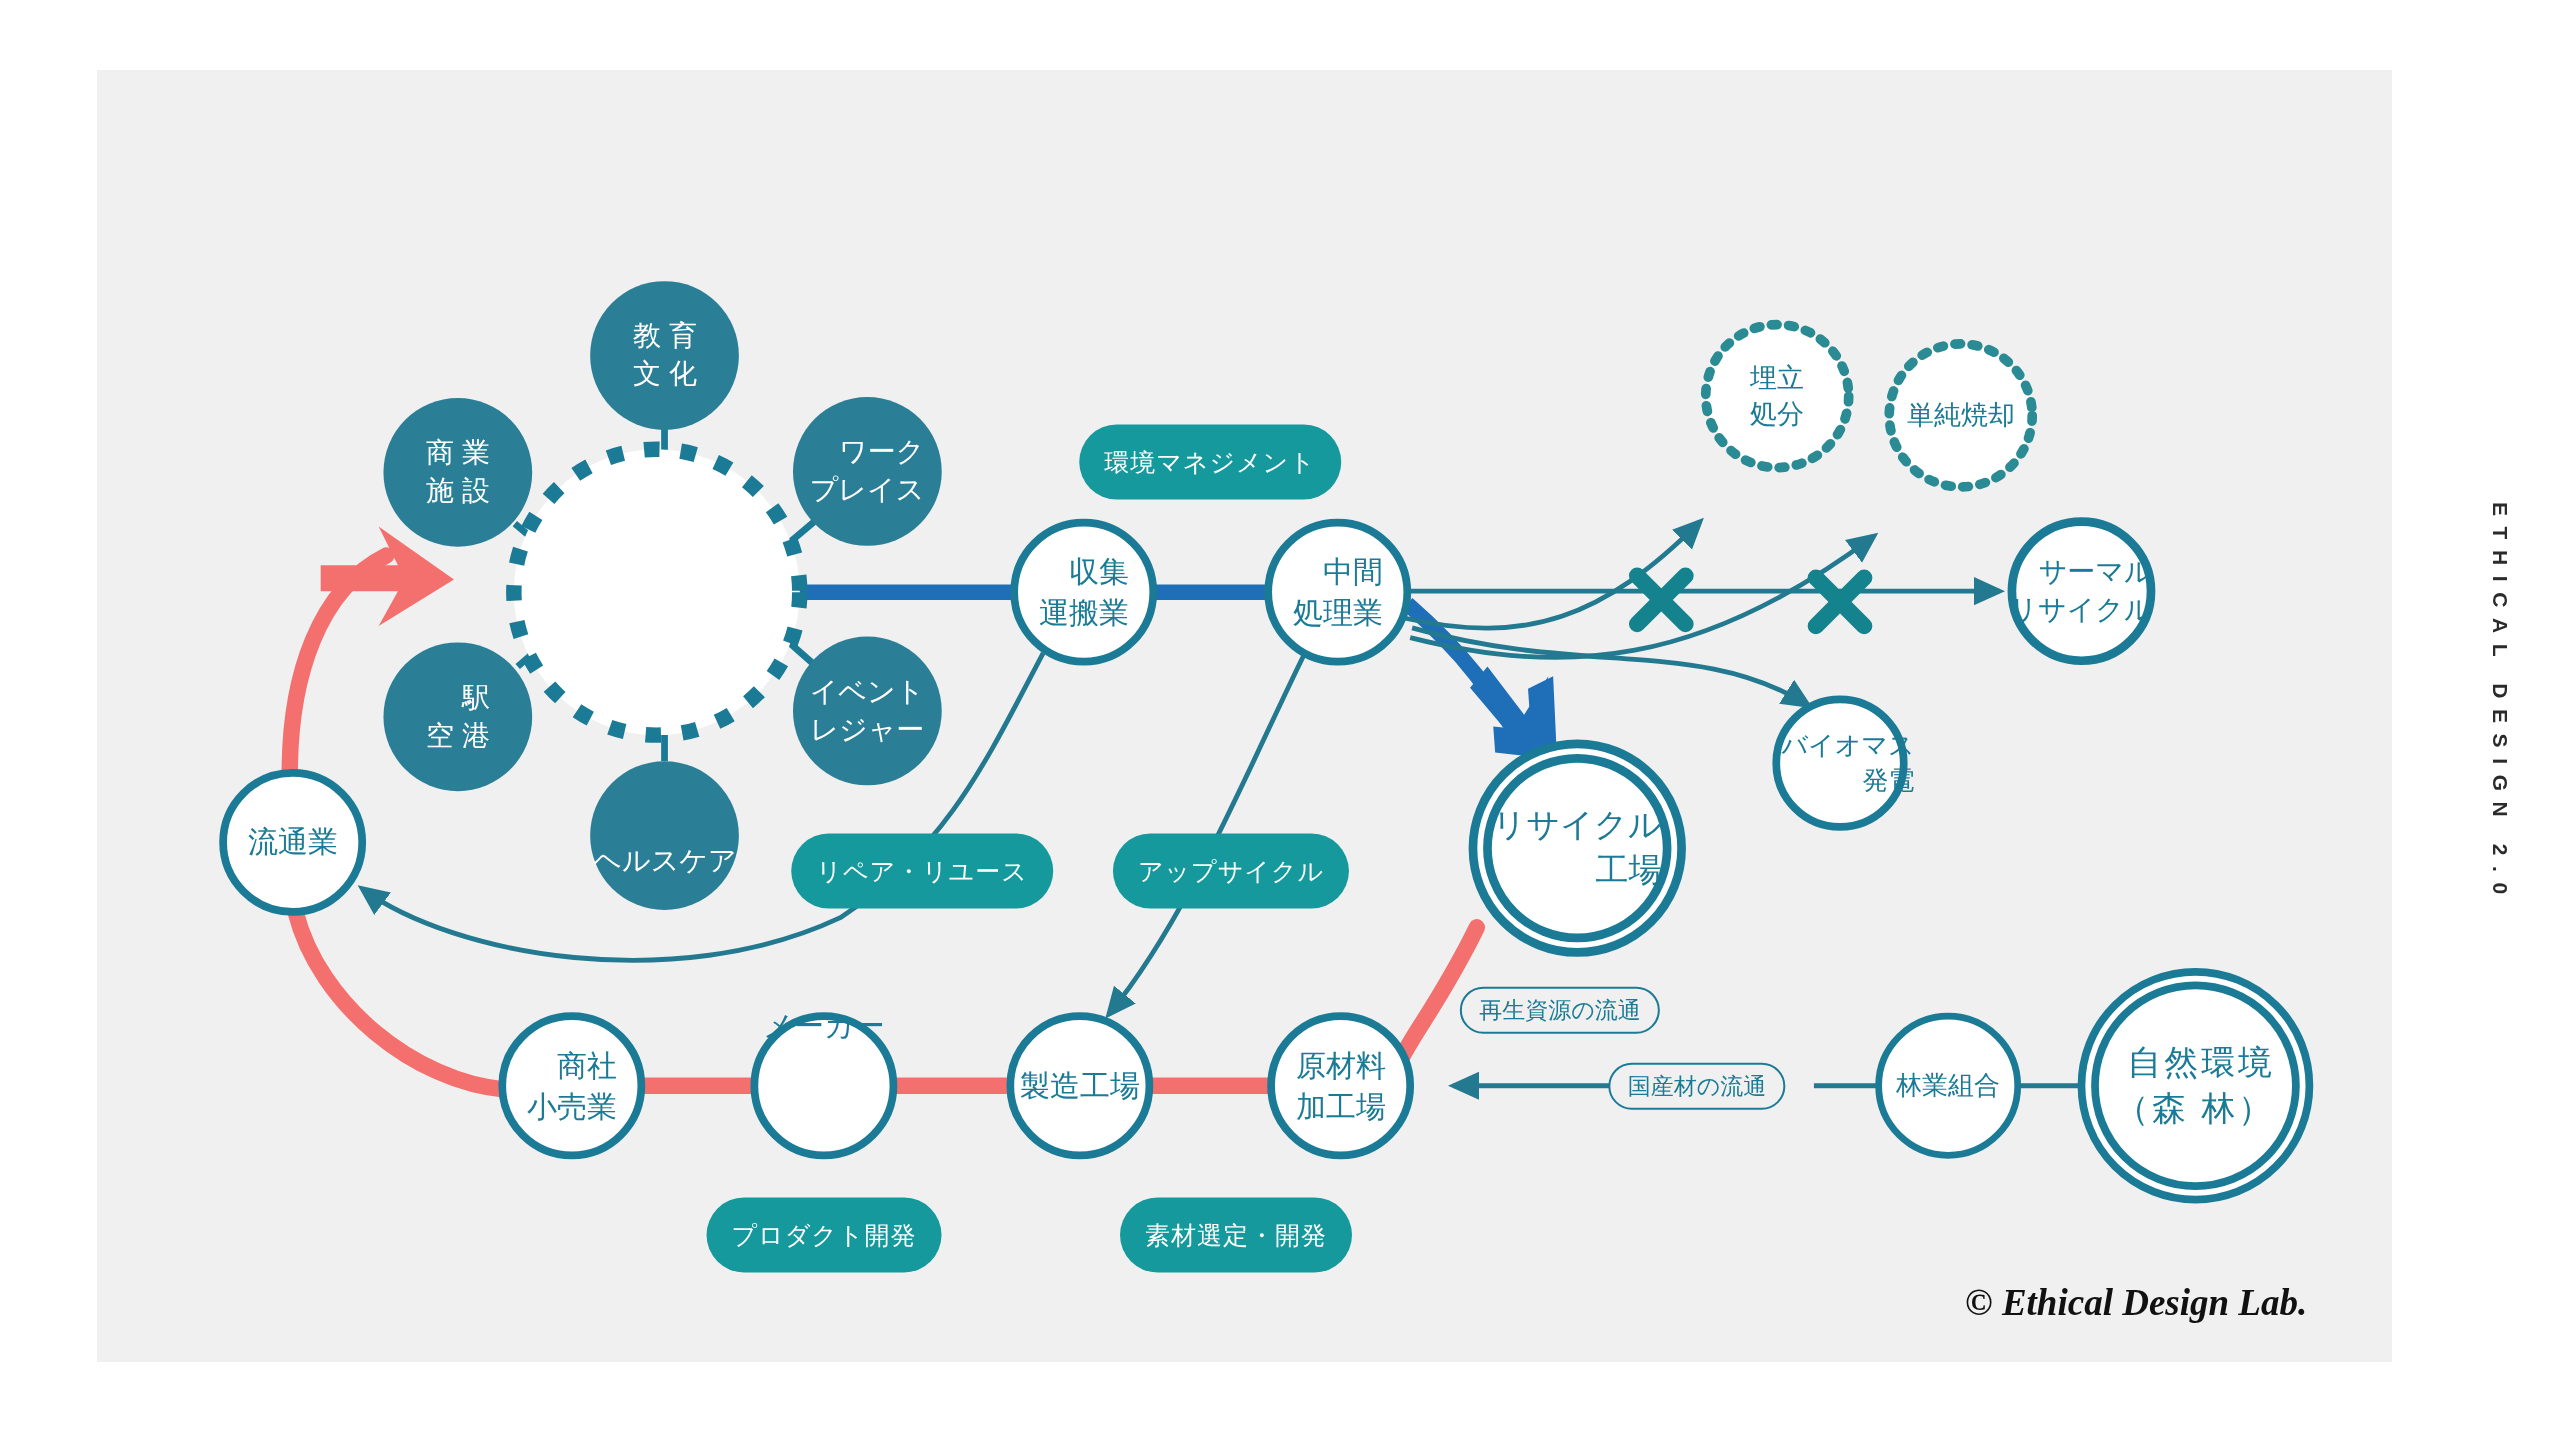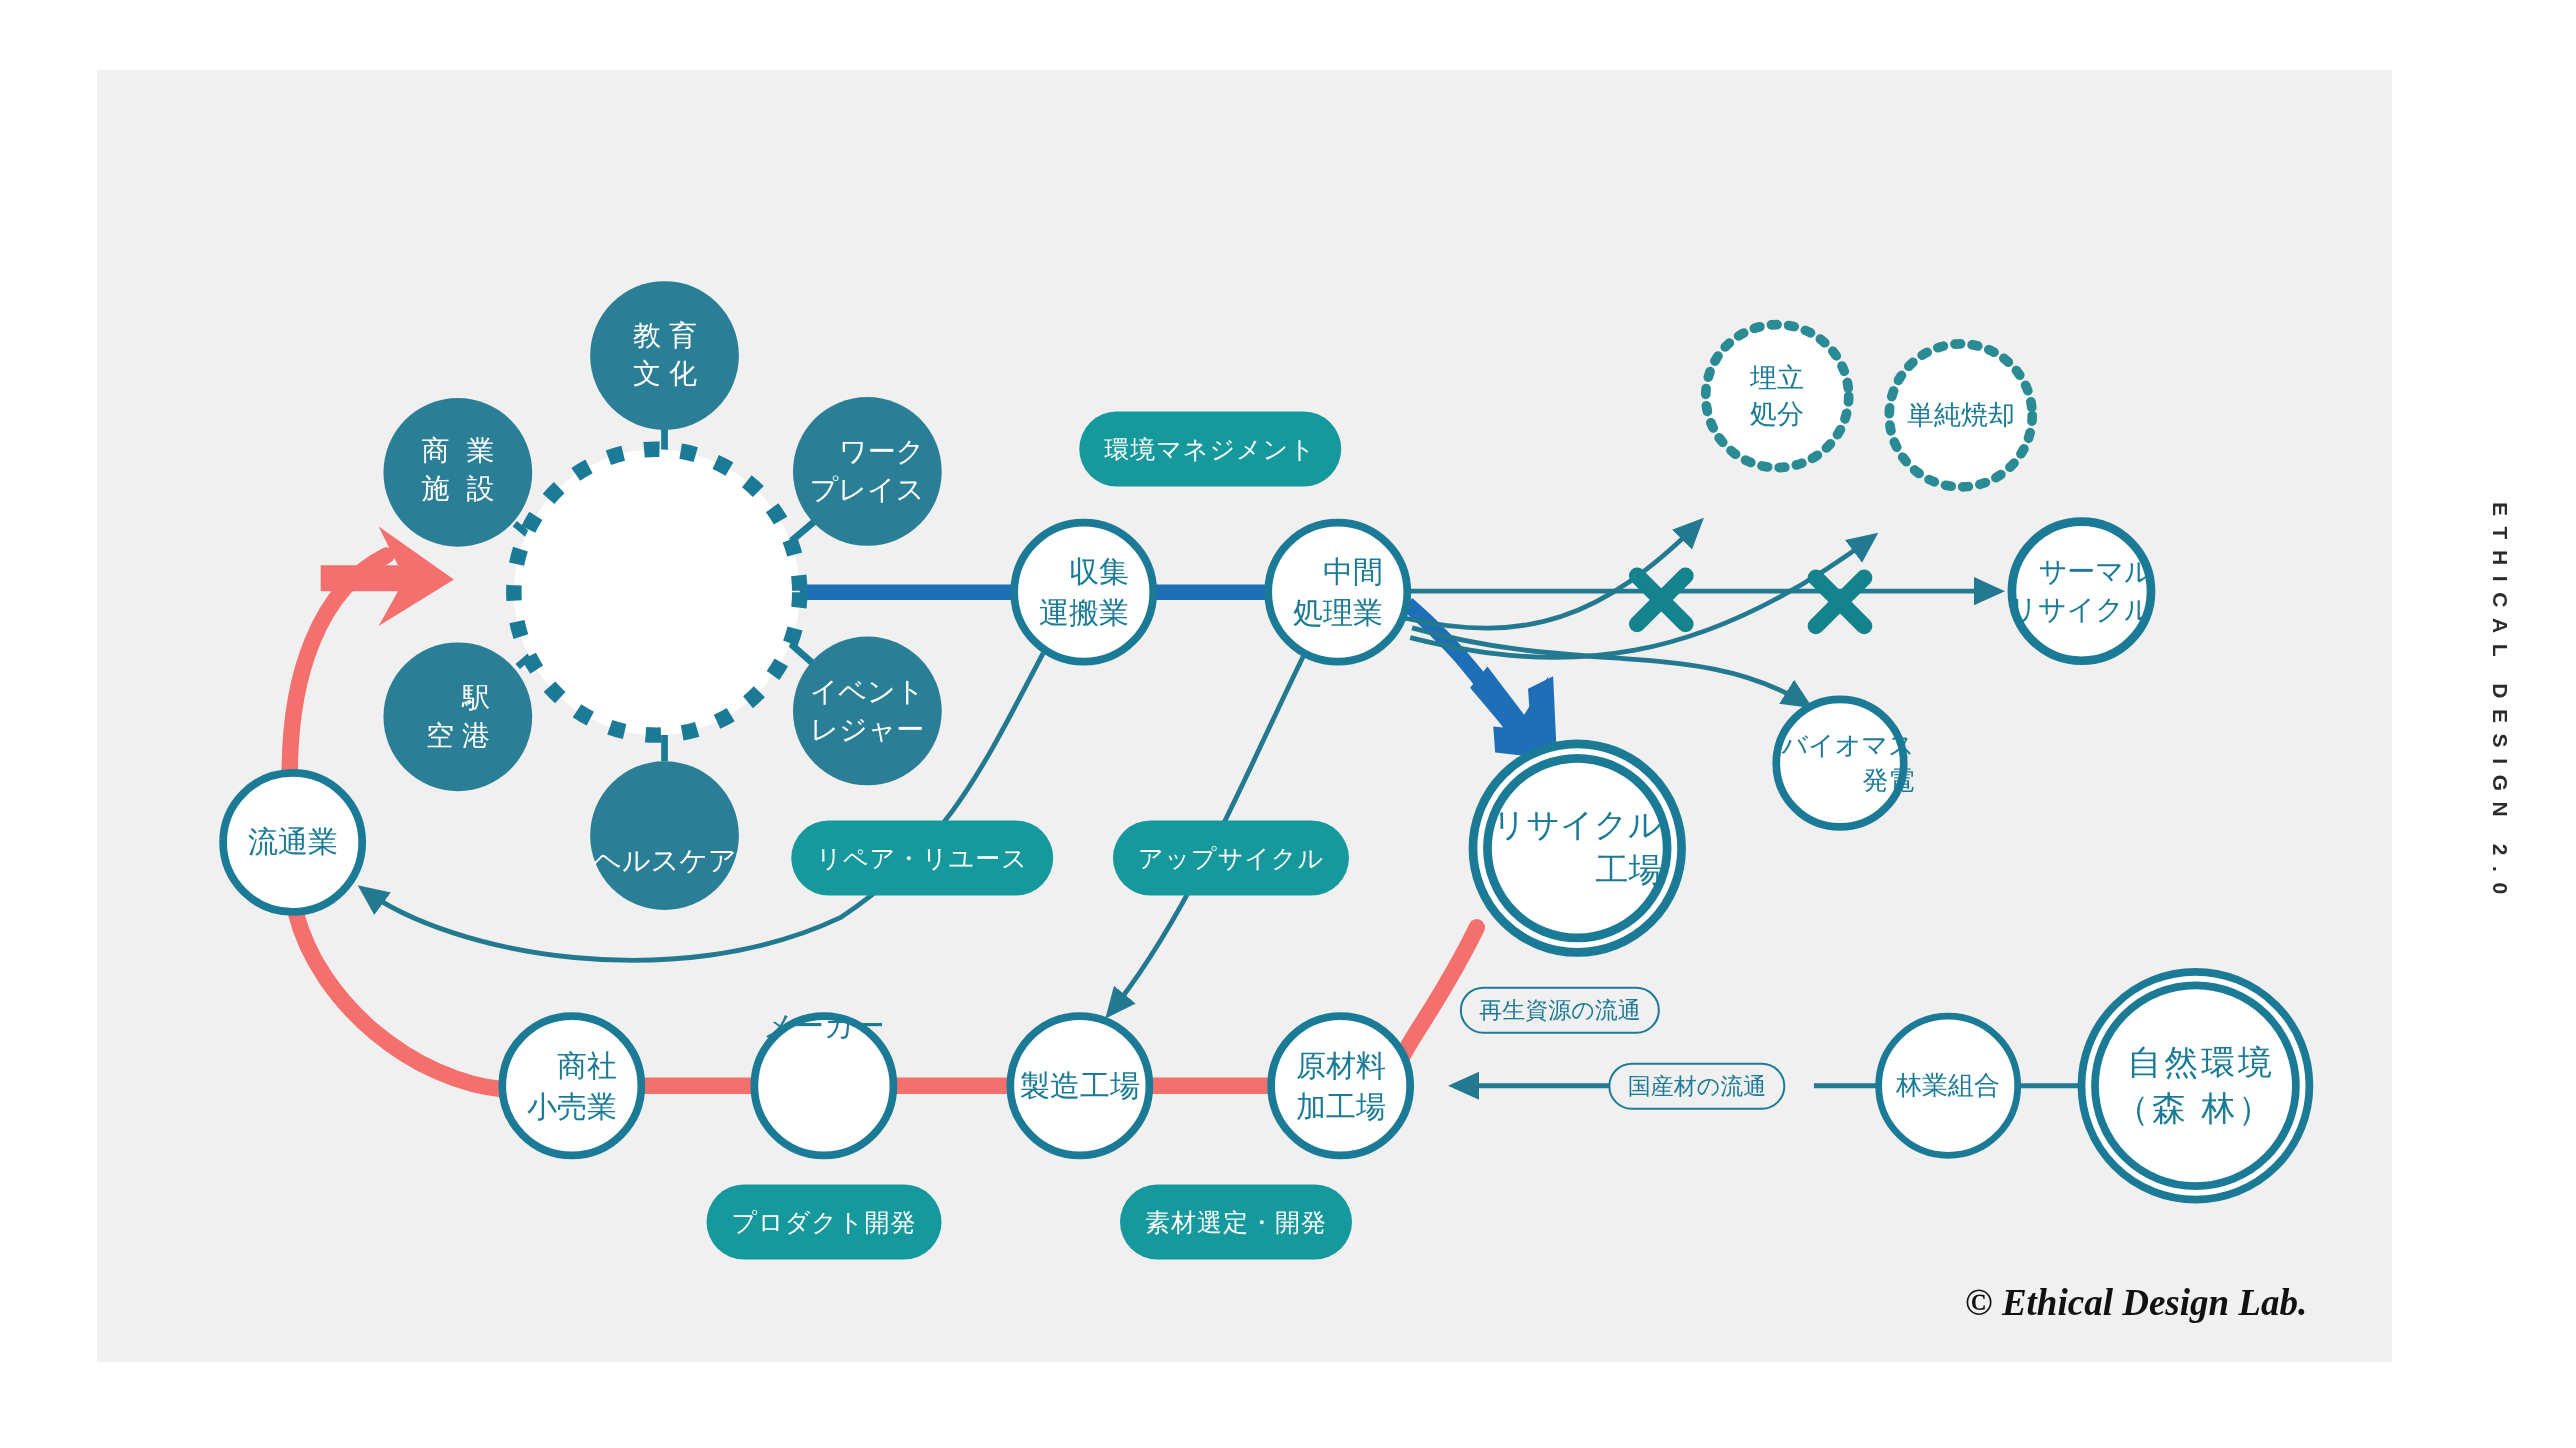--- a/index.html
+++ b/index.html
@@ -19,20 +19,21 @@
     font-family:"Liberation Sans","DejaVu Sans",sans-serif;
   }
   .t-dark{color:#1b7b96;}
   .t-white{color:#ffffff;}
 
   .pill{
     position:absolute;transform:translate(-50%,-50%);
     background:#15999c;color:#fff;border-radius:965px;
     padding:21px 25px;font-size:25px;letter-spacing:1px;white-space:nowrap;
     font-family:"Liberation Sans","DejaVu Sans",sans-serif;
+    margin-top:13px;
   }
   .tagOutline{
     position:absolute;transform:translate(-50%,-50%);
     background:#f0f0f0;color:#1b7b96;border:2.9px solid #1b7b96;border-radius:965px;
     padding:5.8px 17.4px;font-size:23px;white-space:nowrap;
     font-family:"Liberation Sans","DejaVu Sans",sans-serif;
   }
 
   #vertical-brand{
     position:absolute;left:2488px;top:502px;
@@ -154,21 +155,21 @@
     <circle cx="1118" cy="1124" r="72" fill="#ffffff" stroke="#1b7b96" stroke-width="8"></circle>
     <circle cx="1388" cy="1124" r="72" fill="#ffffff" stroke="#1b7b96" stroke-width="8"></circle>
     <circle cx="2017" cy="1124" r="72" fill="#ffffff" stroke="#1b7b96" stroke-width="7"></circle>
     <circle cx="2273" cy="1124" r="118" fill="#ffffff" stroke="#1b7b96" stroke-width="8"></circle>
     <circle cx="2273" cy="1124" r="104" fill="#ffffff" stroke="#1b7b96" stroke-width="8"></circle>
   </svg>
 
 
   <div class="nodeLabel t-white" style="left:665px;top:355px;font-size:28px;">教 育
 文 化</div>
-  <div class="nodeLabel t-white" style="left:458px;top:472px;font-size:28px;font-family:Liberation Mono, monospace;">商 業
+  <div class="nodeLabel t-white" style="left:458px;top:472px;font-size:28px;">商 業
 施 設</div>
   <div class="nodeLabel t-white" style="left:867px;top:471px;font-size:28px;">ワーク
 プレイス</div>
   <div class="nodeLabel t-white" style="left:458px;top:717px;font-size:28px;">駅
 空 港</div>
   <div class="nodeLabel t-white" style="left:867px;top:711px;font-size:28px;">イベント
 レジャー</div>
   <div class="nodeLabel t-white" style="left:665px;top:835px;font-size:28px;margin-top:26px;">ヘルスケア</div>
 
   <div class="nodeLabel t-dark" style="left:1084px;top:592px;font-size:30px;">収集

